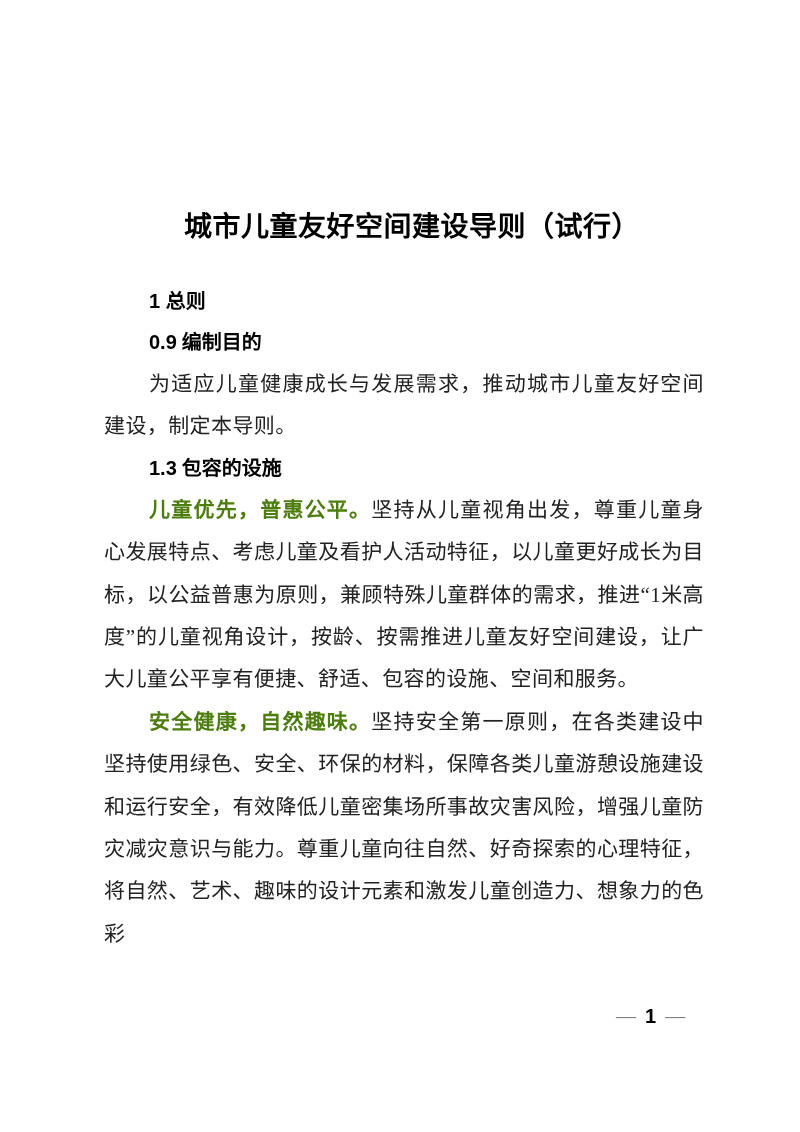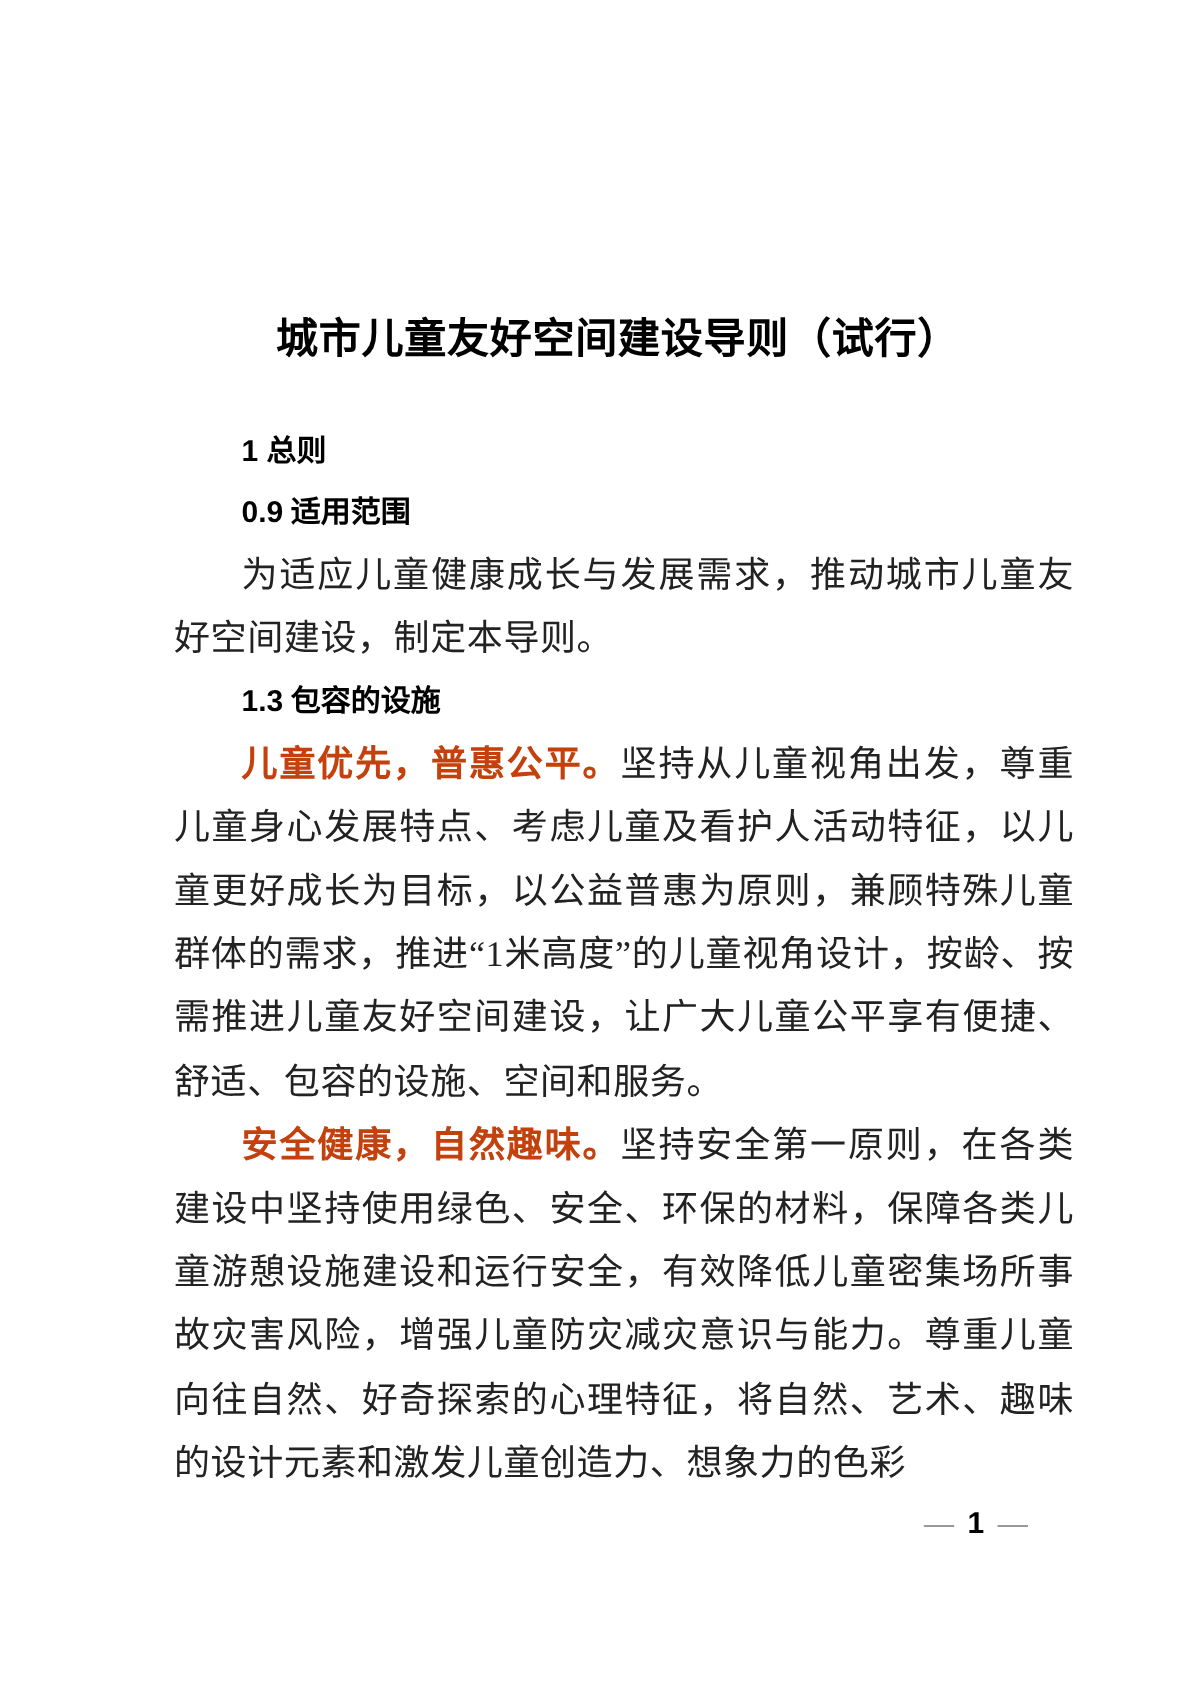--- a/index.html
+++ b/index.html
@@ -24,52 +24,52 @@
     text-align: center;
     font-size: 28px;
     line-height: 38px;
     font-weight: bold;
     color: #000000;
     letter-spacing: 0.5px;
     margin: 0;
   }
   .content {
     position: absolute;
-    left: 116px;
+    left: 104px;
     top: 281px;
     width: 600px;
   }
   .heading {
     margin: 0;
     font-size: 20px;
     line-height: 41px;
     font-weight: bold;
     color: #000000;
     text-indent: 45px;
   }
   .heading .h-num {
     font-family: "Liberation Sans", "DejaVu Sans", sans-serif;
     font-weight: bold;
   }
   .heading.chapter {
     font-family: "Liberation Sans", "DejaVu Sans", sans-serif;
   }
   .body-para {
     margin: 0;
-    font-size: 24px;
+    font-size: 21px;
     line-height: 42.4px;
     text-align: justify;
     text-justify: inter-character;
     text-indent: 45px;
     color: #222222;
     letter-spacing: 0.4px;
   }
   .body-para .lead-bold {
     font-weight: bold;
-    color: #c2410c;
+    color: #4d7c0f;
     font-family: Liberation Serif, serif;
   }
   .footer {
     position: absolute;
     top: 1001px;
     left: 607px;
     font-size: 20px;
     line-height: 30px;
     white-space: nowrap;
   }
@@ -88,21 +88,21 @@
 <body>
 
 <div class="page">
 
   <h1 class="doc-title">城市儿童友好空间建设导则（试行）</h1>
 
   <div class="content">
 
     <p class="heading chapter"><span class="h-num">1</span><span>&nbsp;</span><span>总则</span></p>
 
-    <p class="heading"><span class="h-num">0.9</span><span>&nbsp;</span><span>适用范围</span></p>
+    <p class="heading"><span class="h-num">0.9</span><span>&nbsp;</span><span>编制目的</span></p>
 
     <p class="body-para"><span>为适应儿童健康成长与发展需求，推动城市儿童友好空间建设，制定本导则。</span></p>
 
 
 
     <p class="heading"><span class="h-num">1.3</span><span>&nbsp;</span><span>包容的设施</span></p>
 
     <p class="body-para"><span class="lead-bold">儿童优先，普惠公平。</span><span>坚持从儿童视角出发，尊重儿童身心发展特点、考虑儿童及看护人活动特征，以儿童更好成长为目标，以公益普惠为原则，兼顾特殊儿童群体的需求，推进“1米高度”的儿童视角设计，按龄、按需推进儿童友好空间建设，让广大儿童公平享有便捷、舒适、包容的设施、空间和服务。</span></p>
 
     <p class="body-para"><span class="lead-bold">安全健康，自然趣味。</span><span>坚持安全第一原则，在各类建设中坚持使用绿色、安全、环保的材料，保障各类儿童游憩设施建设和运行安全，有效降低儿童密集场所事故灾害风险，增强儿童防灾减灾意识与能力。尊重儿童向往自然、好奇探索的心理特征，将自然、艺术、趣味的设计元素和激发儿童创造力、想象力的色彩</span></p>

